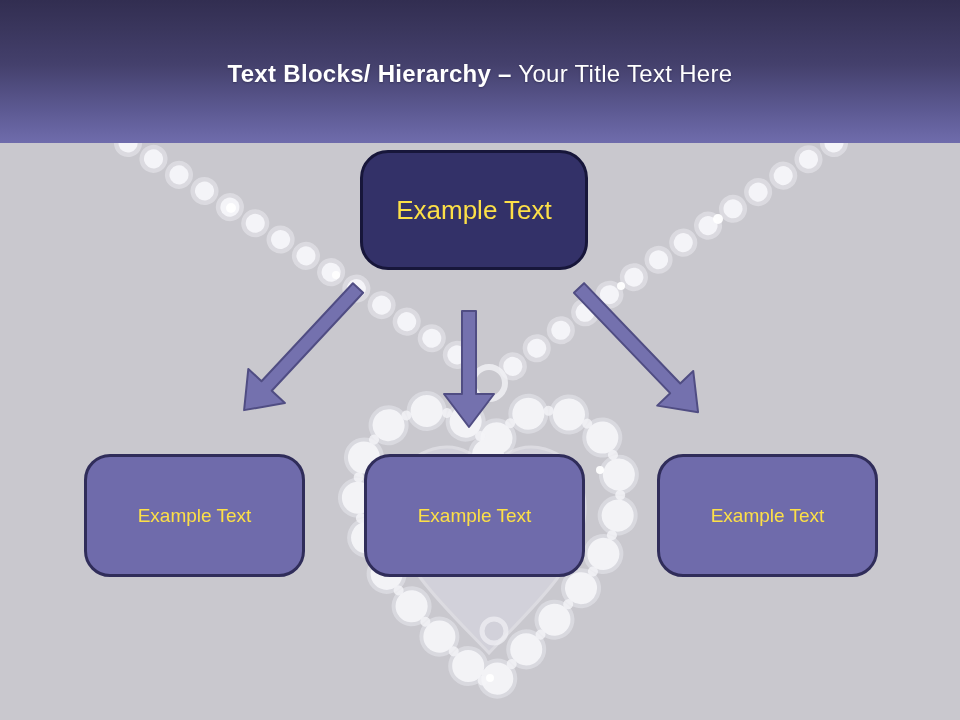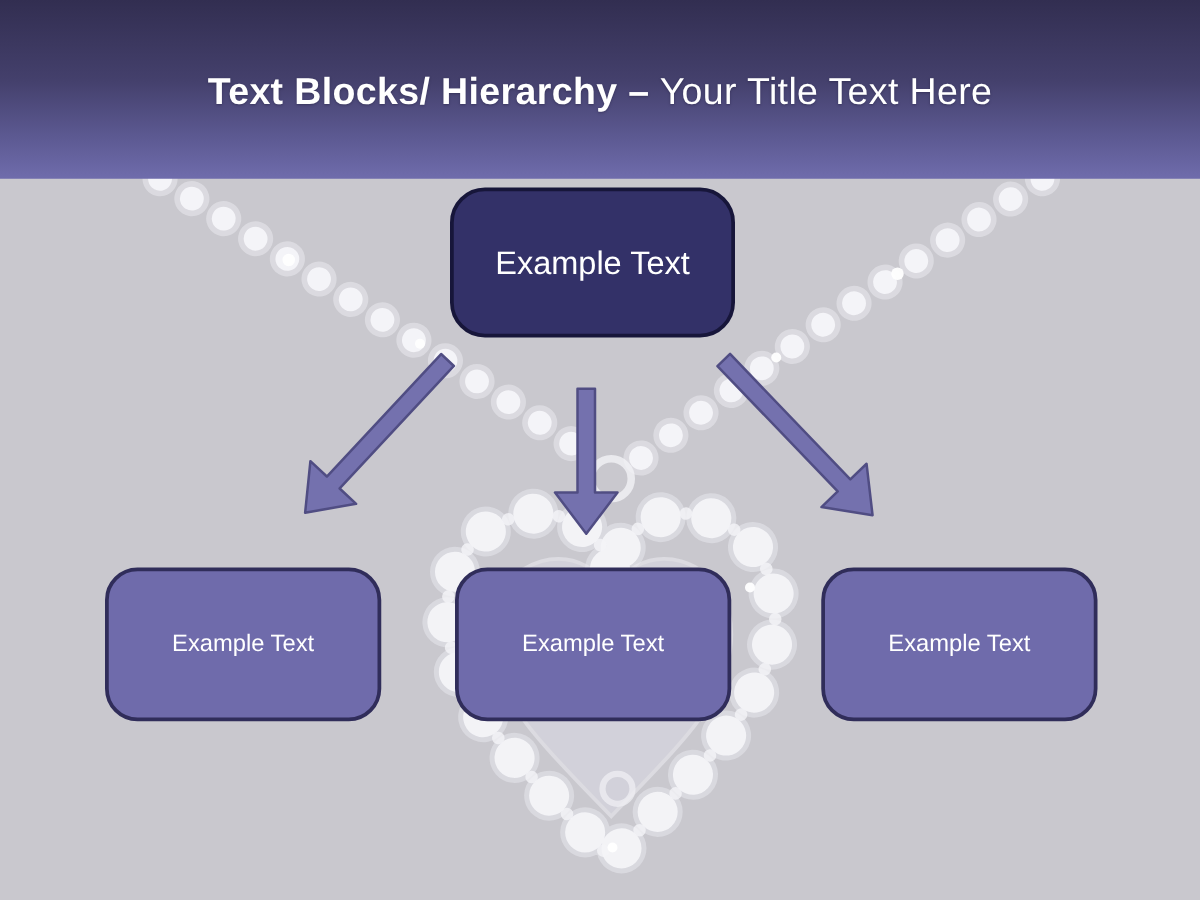--- a/index.html
+++ b/index.html
@@ -27,33 +27,33 @@
     top: 0; left: 0;
     width: 960px;
     height: 143px;
     background: linear-gradient(180deg, #322e51 0%, #44406c 45%, #5b5890 75%, #6f6cac 100%);
     display: flex;
     align-items: center;
     justify-content: center;
   }
   .title {
     color: #ffffff;
-    font-size: 30px;
+    font-size: 24px;
     letter-spacing: 0.3px;
     padding-top: 4px;
     white-space: nowrap;
     text-shadow: 0 1px 2px rgba(20,18,40,0.35);
   }
   .title .bold { font-weight: bold; }
   .box {
     position: absolute;
     display: flex;
     align-items: center;
     justify-content: center;
-    color: #ffffff;
+    color: #fde047;
     text-align: center;
     box-sizing: border-box;
   }
   .box-root {
     left: 360px; top: 150px;
     width: 228px; height: 120px;
     background: #333168;
     border: 3px solid #17163a;
     border-radius: 28px;
     font-size: 26px;

